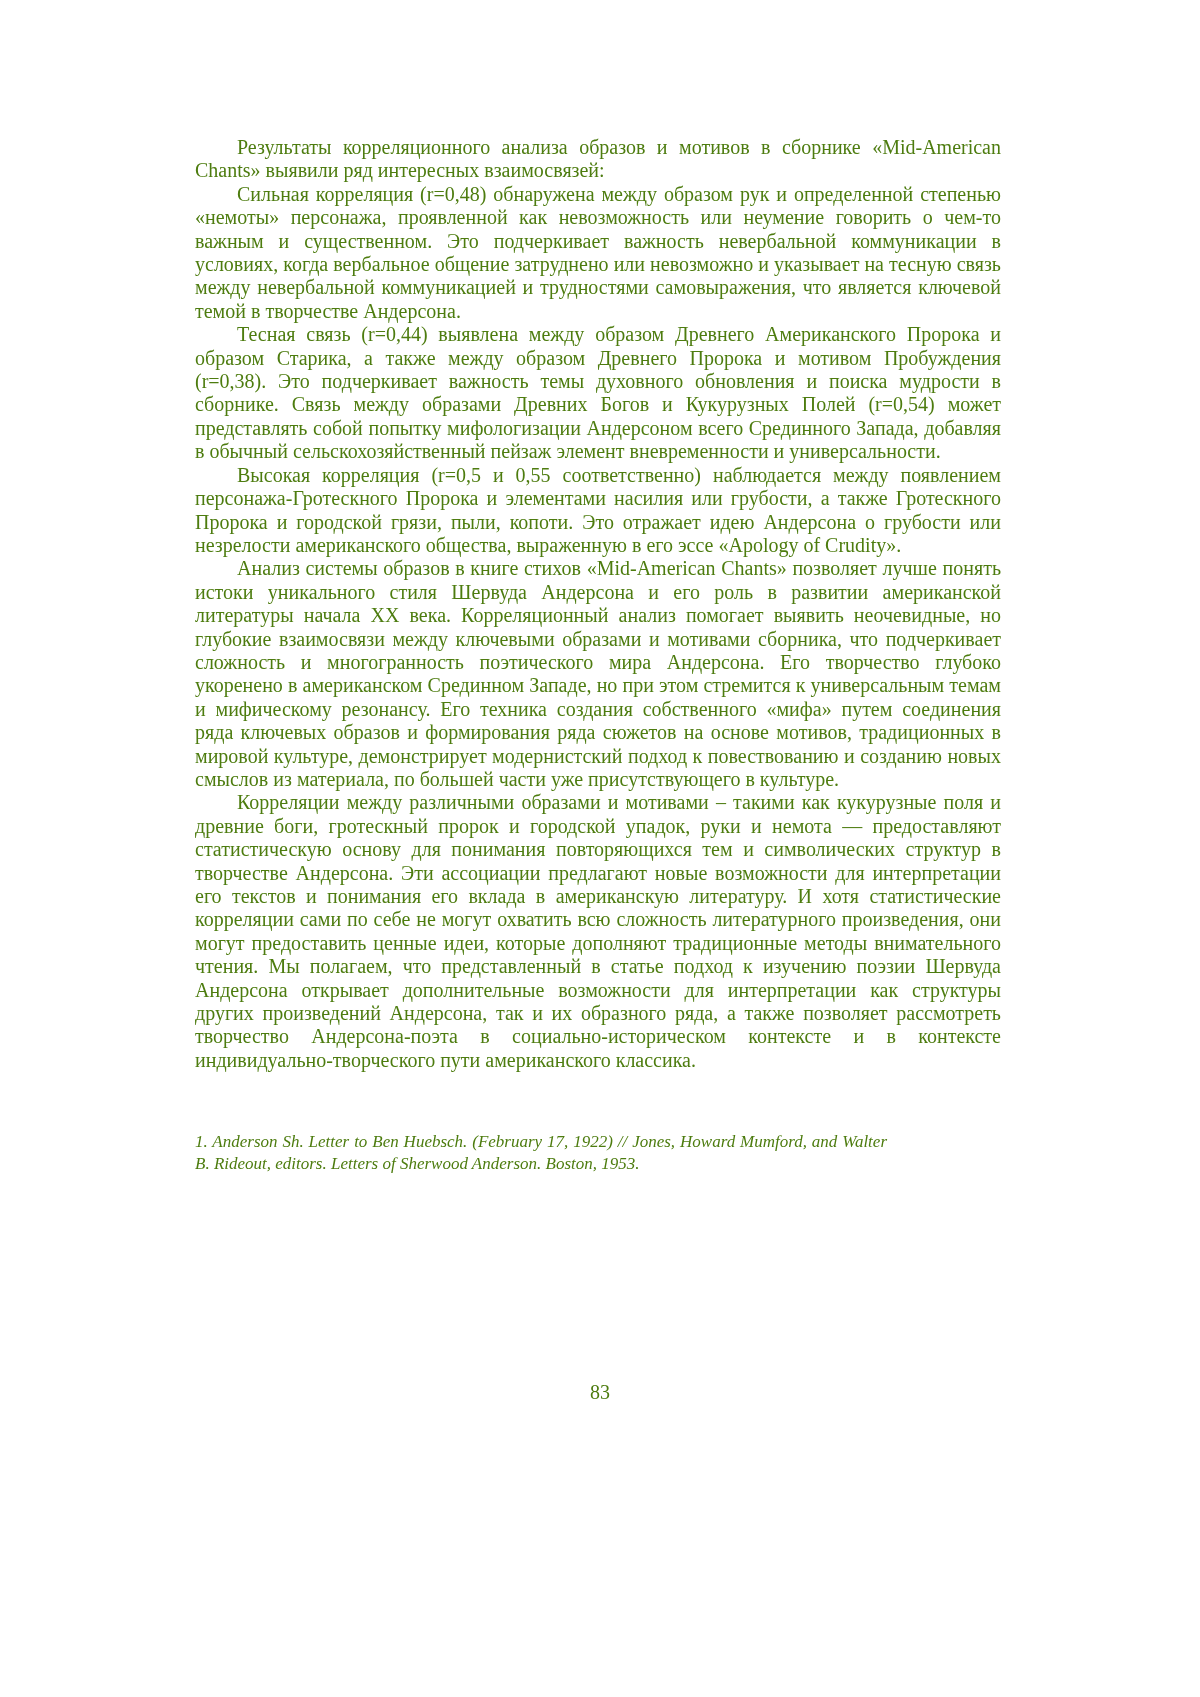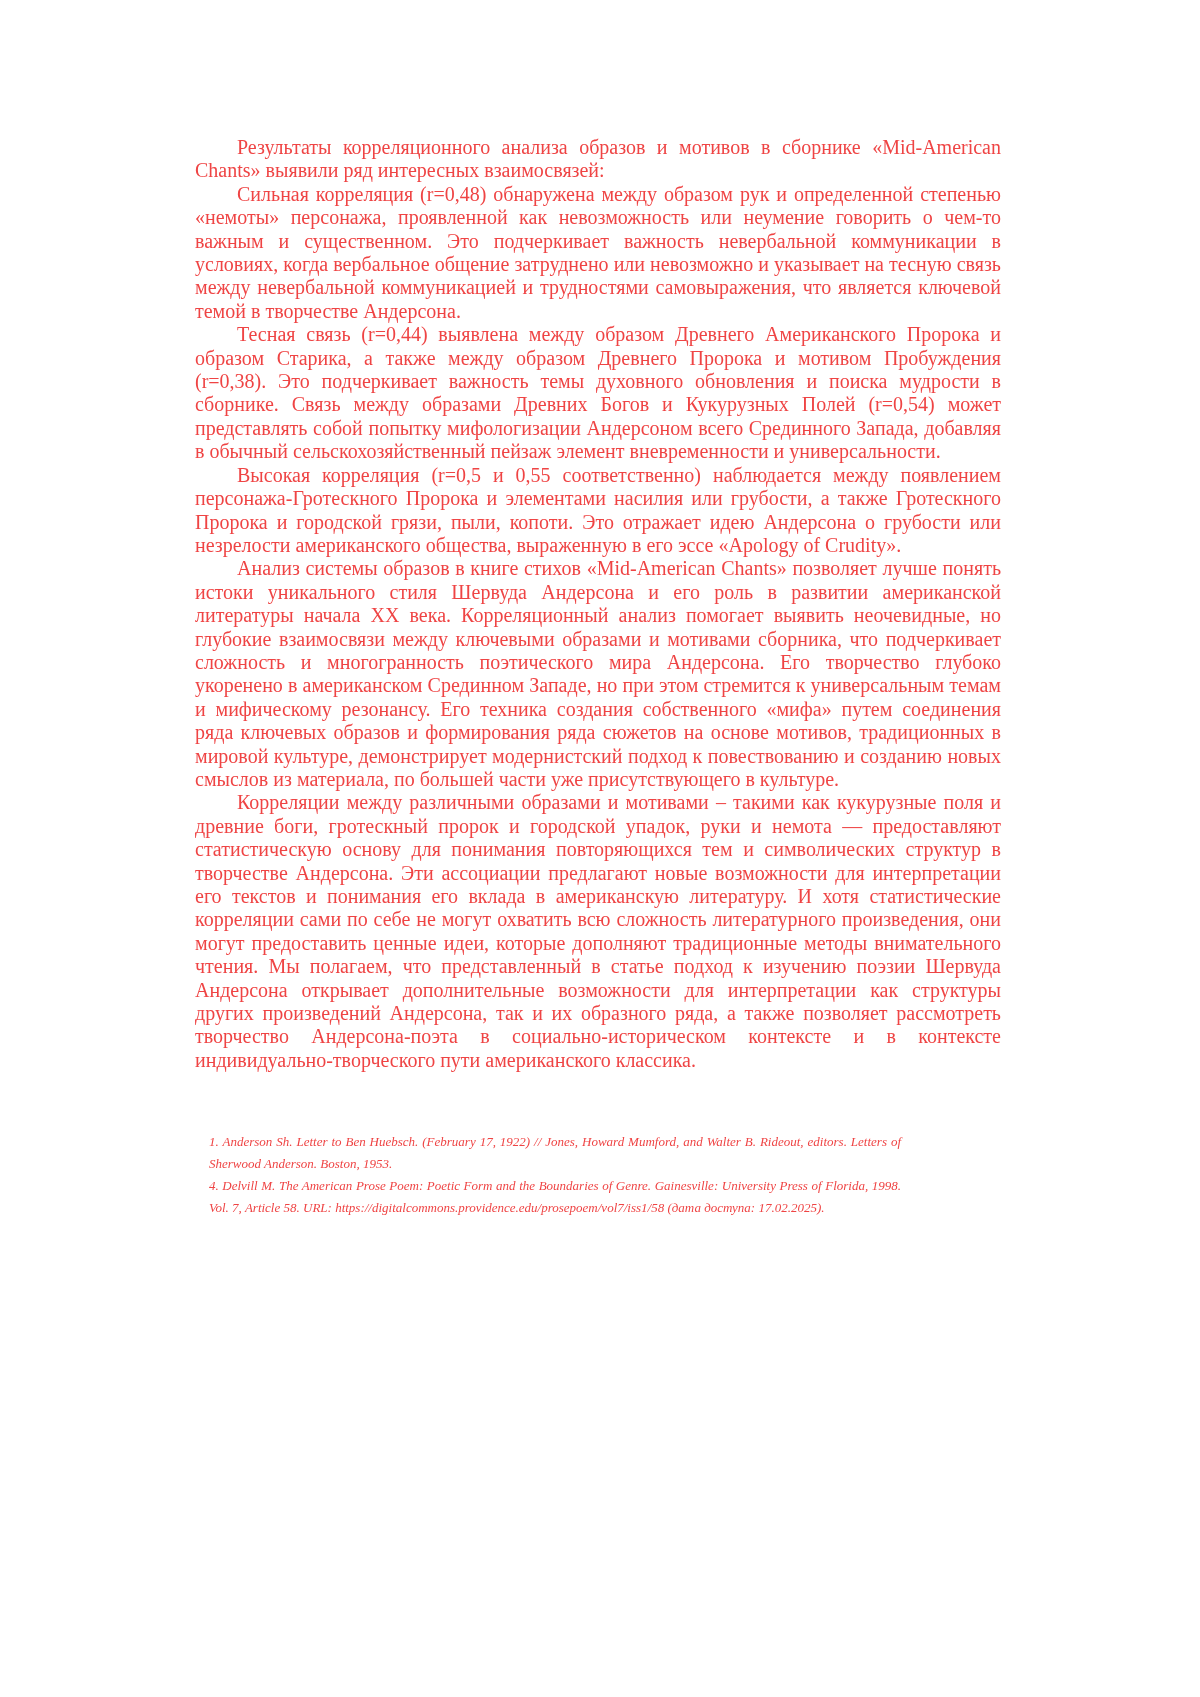--- a/index.html
+++ b/index.html
@@ -6,43 +6,43 @@
     margin: 0;
     padding: 0;
     background: #ffffff;
   }
   .page {
     position: relative;
     width: 1200px;
     height: 1697px;
     background: #ffffff;
     font-family: "Liberation Serif", "DejaVu Serif", serif;
-    color: #ef4444;
+    color: #4d7c0f;
     overflow: hidden;
   }
   .main-text {
     position: absolute;
     left: 195px;
     top: 136px;
     width: 806px;
     font-size: 20px;
     line-height: 23.4px;
     text-align: justify;
   }
   .main-text p {
     margin: 0;
     padding: 0;
     text-indent: 42px;
   }
   .references {
     position: absolute;
-    left: 209px;
+    left: 195px;
     top: 1131px;
     width: 692px;
-    font-size: 13px;
+    font-size: 17px;
     line-height: 22px;
     font-style: italic;
     text-align: justify;
   }
   .references p {
     margin: 0;
     padding: 0;
   }
   .page-number {
     position: absolute;
@@ -63,17 +63,17 @@
     <p>Результаты корреляционного анализа образов и мотивов в сборнике «Mid-American Chants» выявили ряд интересных взаимосвязей:</p>
     <p>Сильная корреляция (r=0,48) обнаружена между образом рук и определенной степенью «немоты» персонажа, проявленной как невозможность или неумение говорить о чем-то важным и существенном. Это подчеркивает важность невербальной коммуникации в условиях, когда вербальное общение затруднено или невозможно и указывает на тесную связь между невербальной коммуникацией и трудностями самовыражения, что является ключевой темой в творчестве Андерсона.</p>
     <p>Тесная связь (r=0,44) выявлена между образом Древнего Американского Пророка и образом Старика, а также между образом Древнего Пророка и мотивом Пробуждения (r=0,38). Это подчеркивает важность темы духовного обновления и поиска мудрости в сборнике. Связь между образами Древних Богов и Кукурузных Полей (r=0,54) может представлять собой попытку мифологизации Андерсоном всего Срединного Запада, добавляя в обычный сельскохозяйственный пейзаж элемент вневременности и универсальности.</p>
     <p>Высокая корреляция (r=0,5 и 0,55 соответственно) наблюдается между появлением персонажа-Гротескного Пророка и элементами насилия или грубости, а также Гротескного Пророка и городской грязи, пыли, копоти. Это отражает идею Андерсона о грубости или незрелости американского общества, выраженную в его эссе «Apology of Crudity».</p>
     <p>Анализ системы образов в книге стихов «Mid-American Chants» позволяет лучше понять истоки уникального стиля Шервуда Андерсона и его роль в развитии американской литературы начала XX века. Корреляционный анализ помогает выявить неочевидные, но глубокие взаимосвязи между ключевыми образами и мотивами сборника, что подчеркивает сложность и многогранность поэтического мира Андерсона. Его творчество глубоко укоренено в американском Срединном Западе, но при этом стремится к универсальным темам и мифическому резонансу. Его техника создания собственного «мифа» путем соединения ряда ключевых образов и формирования ряда сюжетов на основе мотивов, традиционных в мировой культуре, демонстрирует модернистский подход к повествованию и созданию новых смыслов из материала, по большей части уже присутствующего в культуре.</p>
     <p>Корреляции между различными образами и мотивами – такими как кукурузные поля и древние боги, гротескный пророк и городской упадок, руки и немота — предоставляют статистическую основу для понимания повторяющихся тем и символических структур в творчестве Андерсона. Эти ассоциации предлагают новые возможности для интерпретации его текстов и понимания его вклада в американскую литературу. И хотя статистические корреляции сами по себе не могут охватить всю сложность литературного произведения, они могут предоставить ценные идеи, которые дополняют традиционные методы внимательного чтения. Мы полагаем, что представленный в статье подход к изучению поэзии Шервуда Андерсона открывает дополнительные возможности для интерпретации как структуры других произведений Андерсона, так и их образного ряда, а также позволяет рассмотреть творчество Андерсона-поэта в социально-историческом контексте и в контексте индивидуально-творческого пути американского классика.</p>
   </div>
 
   <div class="references">
     <p>1. Anderson Sh. Letter to Ben Huebsch. (February 17, 1922) // Jones, Howard Mumford, and Walter B. Rideout, editors. Letters of Sherwood Anderson. Boston, 1953.</p>
-    <p>4. Delvill M. The American Prose Poem: Poetic Form and the Boundaries of Genre. Gainesville: University Press of Florida, 1998. Vol. 7, Article 58. URL: https://digitalcommons.providence.edu/prosepoem/vol7/iss1/58 (дата доступа: 17.02.2025).</p>
   </div>
 
+  <div class="page-number">83</div>
 
 </div>
 
 </body></html>

